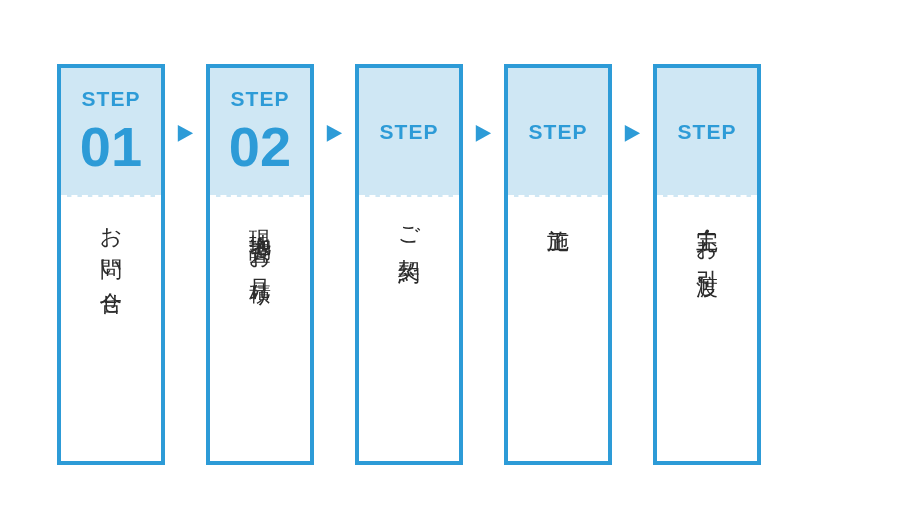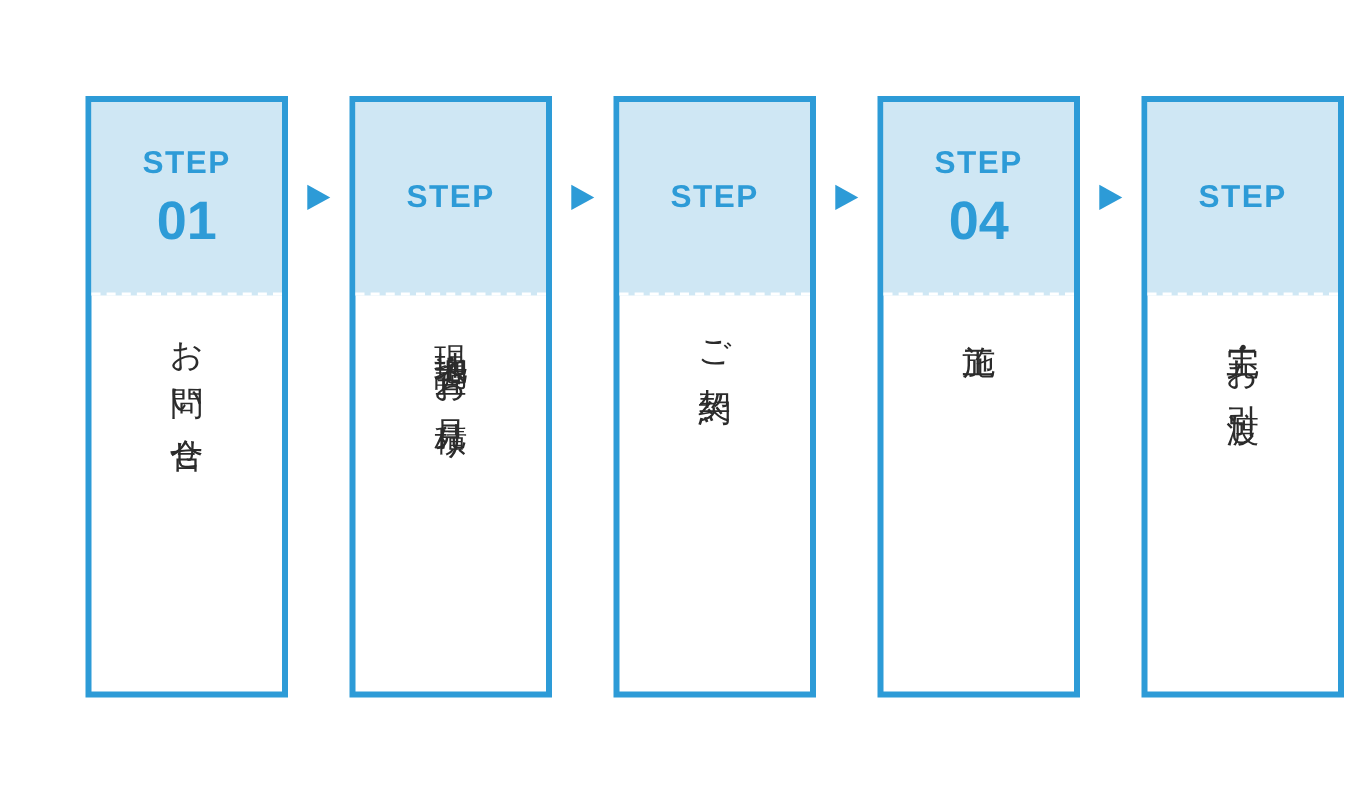--- a/index.html
+++ b/index.html
@@ -18,21 +18,21 @@
     font-family: "Liberation Sans", sans-serif;
   }
   .flow {
     position: absolute;
     left: 57px;
     top: 64px;
     display: flex;
     align-items: flex-start;
   }
   .step-card {
-    width: 135px;
+    width: 108px;
     height: 401px;
     box-sizing: border-box;
     border: 4px solid var(--accent);
     background: var(--card_bg);
   }
   .step-header {
     height: 129px;
     box-sizing: border-box;
     background: var(--header_bg);
     border-bottom: 2px dashed #ffffff;
@@ -42,21 +42,21 @@
     justify-content: center;
   }
   .step-label {
     font-size: 21px;
     font-weight: bold;
     letter-spacing: 1px;
     color: var(--accent);
     line-height: 1;
   }
   .step-number {
-    font-size: 36px;
+    font-size: 56px;
     font-weight: bold;
     color: var(--accent);
     line-height: 1;
     margin-top: 10px;
   }
   .step-body {
     display: flex;
     justify-content: center;
     padding-top: 15px;
   }
@@ -96,20 +96,21 @@
     </div>
   </div>
 
   <div class="arrow-cell">
     <span class="arrow">▶</span>
   </div>
 
   <div class="step-card">
     <div class="step-header">
       <span class="step-label">STEP</span>
+      <span class="step-number">02</span>
     </div>
     <div class="step-body">
       <span class="step-title">現地調査・お見積り</span>
     </div>
   </div>
 
   <div class="arrow-cell">
     <span class="arrow">▶</span>
   </div>
 
@@ -122,21 +123,20 @@
     </div>
   </div>
 
   <div class="arrow-cell">
     <span class="arrow">▶</span>
   </div>
 
   <div class="step-card">
     <div class="step-header">
       <span class="step-label">STEP</span>
-      <span class="step-number">04</span>
     </div>
     <div class="step-body">
       <span class="step-title">施工</span>
     </div>
   </div>
 
   <div class="arrow-cell">
     <span class="arrow">▶</span>
   </div>
 

